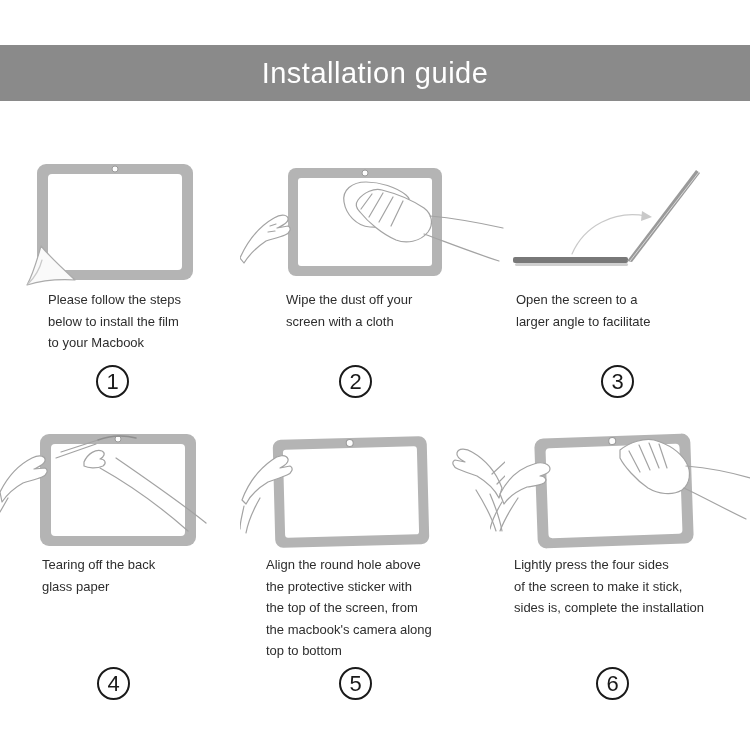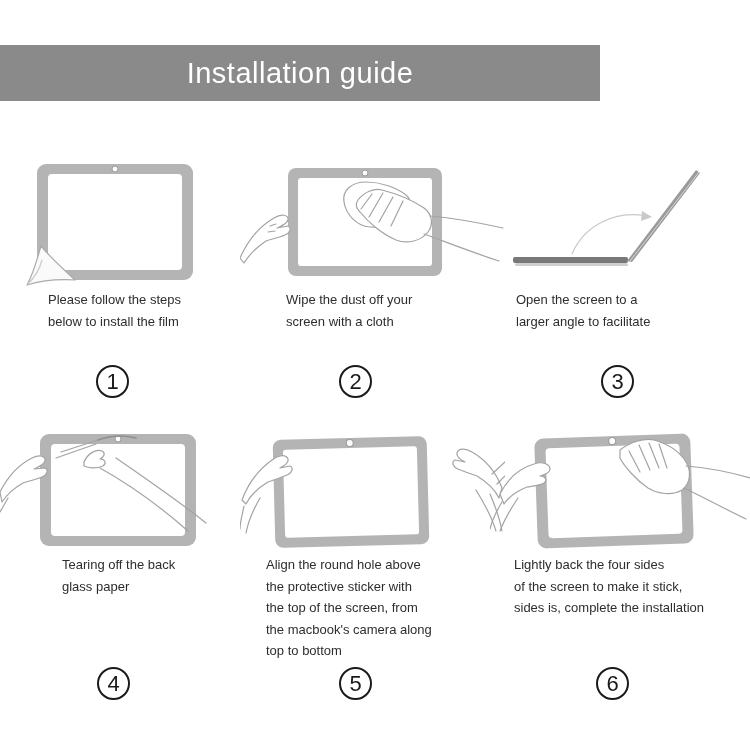--- a/index.html
+++ b/index.html
@@ -1,21 +1,21 @@
 <!DOCTYPE html>
 <html><head>
 <meta charset="utf-8">
 <style>
   html,body{margin:0;padding:0;background:#ffffff;}
   .page{
     position:relative;width:750px;height:750px;background:#ffffff;overflow:hidden;
     font-family:"Liberation Sans", sans-serif;color:#2d2d2d;
   }
   .banner{
-    position:absolute;left:0;top:45px;width:600px;height:56px;background:#8a8a8a;
+    position:absolute;left:0;top:45px;width:750px;height:56px;background:#8a8a8a;
     display:flex;align-items:center;justify-content:center;
   }
   .banner h1{
     margin:0;font-size:29px;font-weight:400;color:#ffffff;letter-spacing:0.5px;
   }
   .illus{position:absolute;}
   .illus svg{display:block;}
   .caption{
     position:absolute;font-size:13px;line-height:21.5px;color:#2d2d2d;white-space:nowrap;
   }
@@ -129,42 +129,43 @@
 
       <path class="hand" d="M130,22 C140,14 154,10 164,12 C178,16 190,24 196,34 C202,44 200,56 192,62 C182,68 168,66 158,60 C146,52 134,38 130,30 Z"></path>
       <path class="lineart" d="M139,23 L150,44 M149,17 L160,42 M159,15 L169,40 M169,16 L177,40"></path>
       <path class="lineart" d="M196,38 C220,40 240,44 260,50 M194,60 C215,70 235,81 256,91"></path>
     </svg>
   </div>
 
   <div class="caption" style="left:48px;top:289px;">
     <div>Please follow the steps</div>
     <div>below to install the film</div>
+    <div>to your Macbook</div>
   </div>
   <div class="caption" style="left:286px;top:289px;">
     <div>Wipe the dust off your</div>
     <div>screen with a cloth</div>
   </div>
   <div class="caption" style="left:516px;top:289px;">
     <div>Open the screen to a</div>
     <div>larger angle to facilitate</div>
   </div>
-  <div class="caption" style="left:42px;top:554px;margin-left:20px;">
+  <div class="caption" style="left:42px;top:554px;">
     <div>Tearing off the back</div>
     <div>glass paper</div>
   </div>
   <div class="caption" style="left:266px;top:554px;">
     <div>Align the round hole above</div>
     <div>the protective sticker with</div>
     <div>the top of the screen, from</div>
     <div>the macbook's camera along</div>
     <div>top to bottom</div>
   </div>
   <div class="caption" style="left:514px;top:554px;">
-    <div>Lightly back the four sides</div>
+    <div>Lightly press the four sides</div>
     <div>of the screen to make it stick,</div>
     <div>sides is, complete the installation</div>
   </div>
 
   <div class="step-number" style="left:96px;top:365px;">
     <span>1</span>
   </div>
   <div class="step-number" style="left:339px;top:365px;">
     <span>2</span>
   </div>

